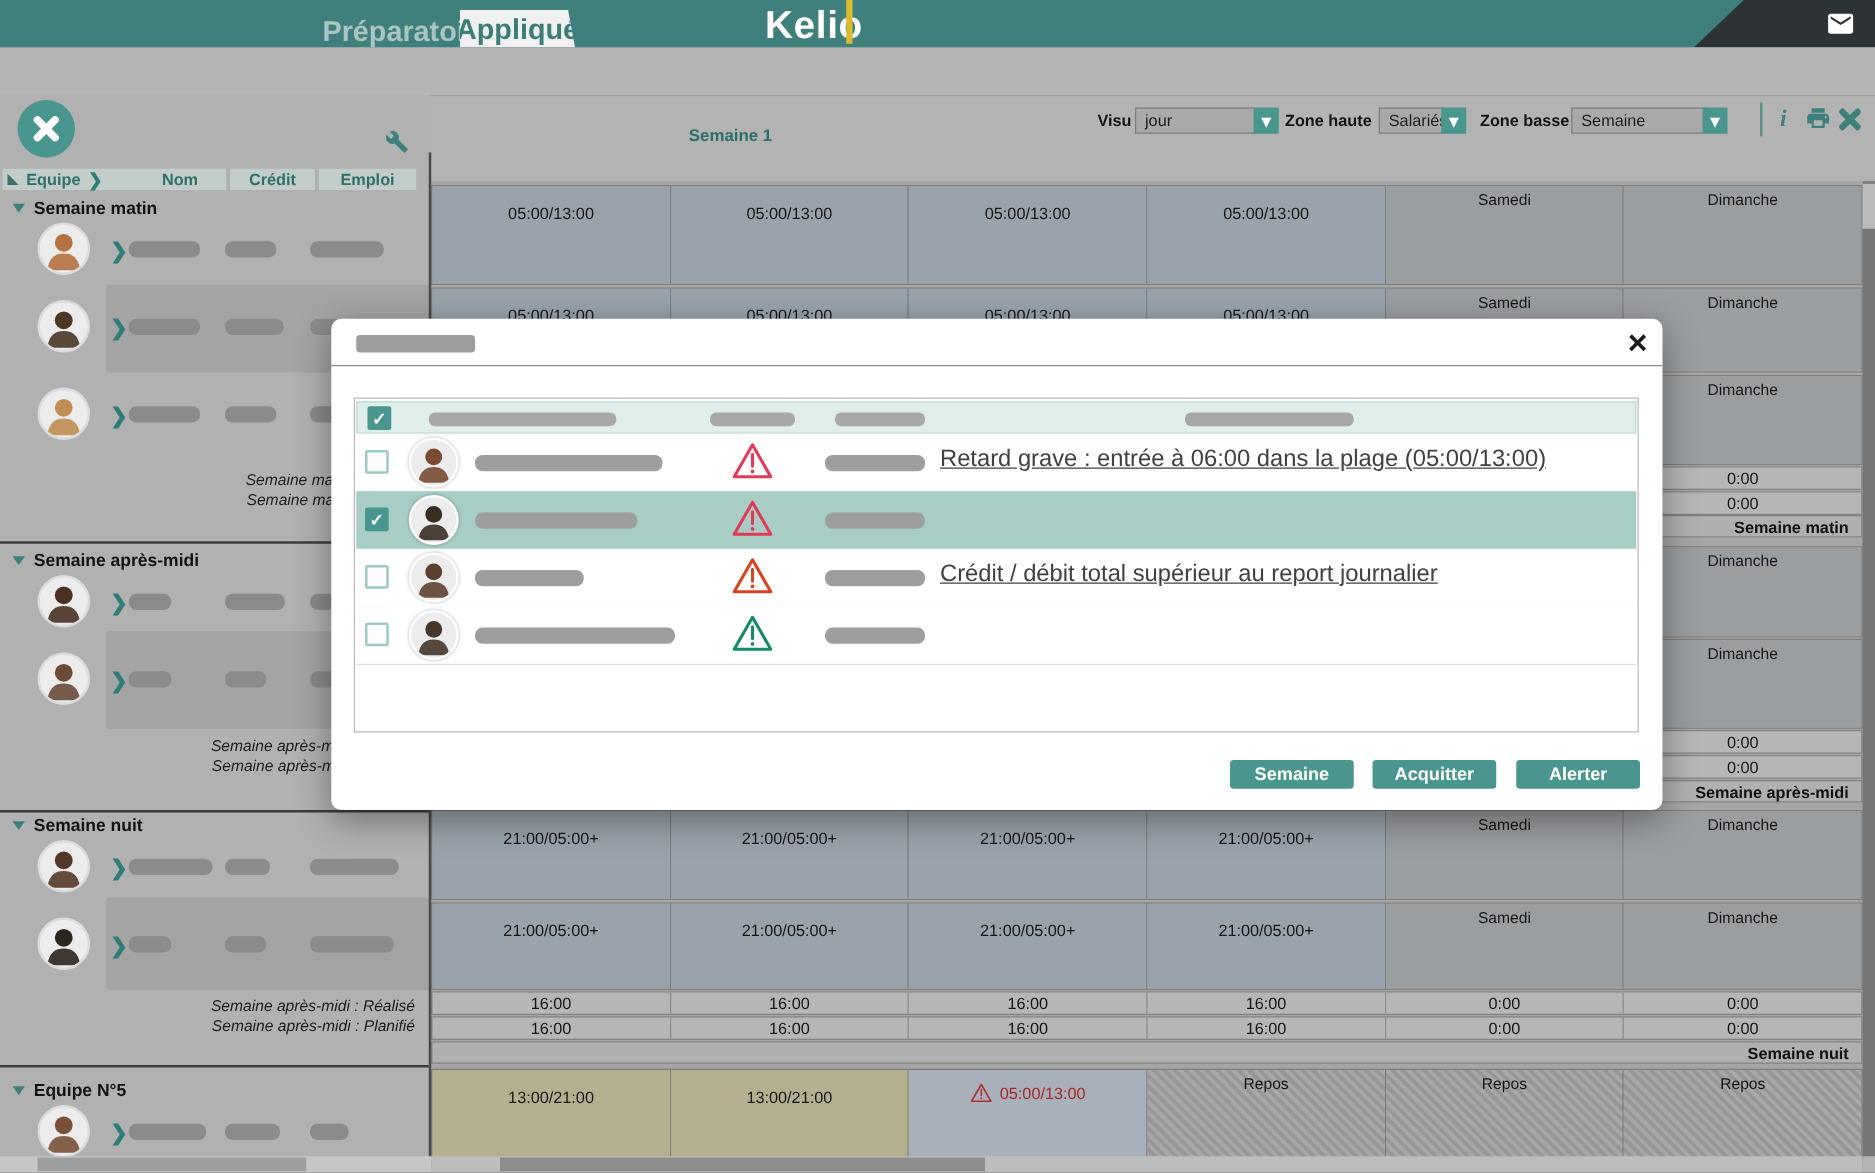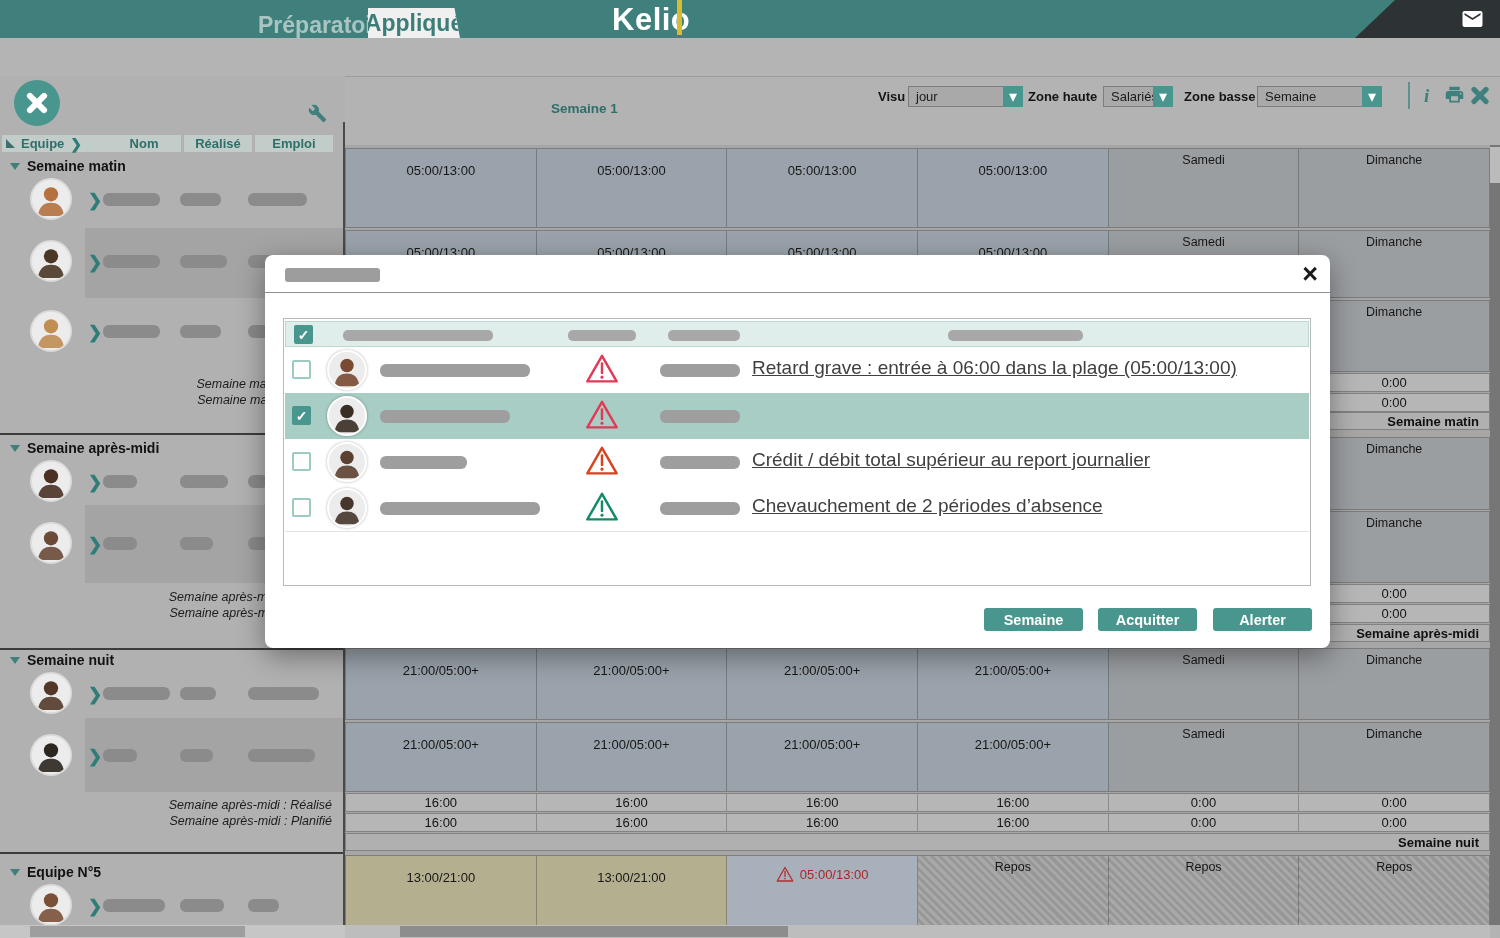--- a/index.html
+++ b/index.html
@@ -161,21 +161,21 @@
 
   <div class="abs seg" style="left:2px;width:103px;justify-content:flex-start;padding-left:4px;gap:6px;">
     <span class="sort-tri"></span>
     <span>Equipe</span>
     <span class="chev" style="font-size:14px;">❯</span>
   </div>
   <div class="abs seg" style="left:107px;width:74px;">
       <span>Nom</span>
     </div>
   <div class="abs seg" style="left:184px;width:68px;">
-      <span>Réalisé</span>
+      <span>Crédit</span>
     </div>
   <div class="abs seg" style="left:255px;width:78px;">
       <span>Emploi</span>
     </div>
   <div id="sb-sections">
       <div class="abs sec-hdr" style="left: 10px; top: 158px;">
         <span class="tri-teal"></span>
         <span>Semaine matin</span>
       </div>
       <div class="abs avatar" style="left: 30px; top: 178px; width: 42px; height: 42px;"><svg width="38" height="38" viewBox="0 0 40 40">
@@ -583,21 +583,20 @@
   <circle cx="20" cy="15" r="7.5" fill="#46362b"></circle>
   <path d="M6 38 C8 27 13 24 20 24 C27 24 32 27 34 38 Z" fill="#46362b" opacity=".9"></path>
               </svg></div>
             <div class="m-bar" style="position: absolute; left: 95px; top: 17px; width: 160px;"></div>
             <div style="position: absolute; left: 300px; top: 6px;"><svg width="34" height="31.28" viewBox="0 0 36 33">
   <path d="M18 3 L33.5 30 H2.5 Z" fill="none" stroke="#138a68" stroke-width="2.6" stroke-linejoin="round"></path>
   <line x1="18" y1="11" x2="18" y2="21" stroke="#138a68" stroke-width="2.6" stroke-linecap="round"></line>
   <circle cx="18" cy="25.5" r="1.6" fill="#138a68"></circle>
               </svg></div>
             <div class="m-bar" style="position: absolute; left: 375px; top: 17px; width: 80px;"></div>
-            <div class="m-text" style="position: absolute; left: 467px; top: 10px;">Chevauchement de 2 périodes d’absence</div>
           </div>
         </div>
     </div>
     <button class="btn" style="left:719px;">Semaine</button>
     <button class="btn" style="left:833px;">Acquitter</button>
     <button class="btn" style="left:948px;">Alerter</button>
   </div>
 </div>
 
 </body></html>

